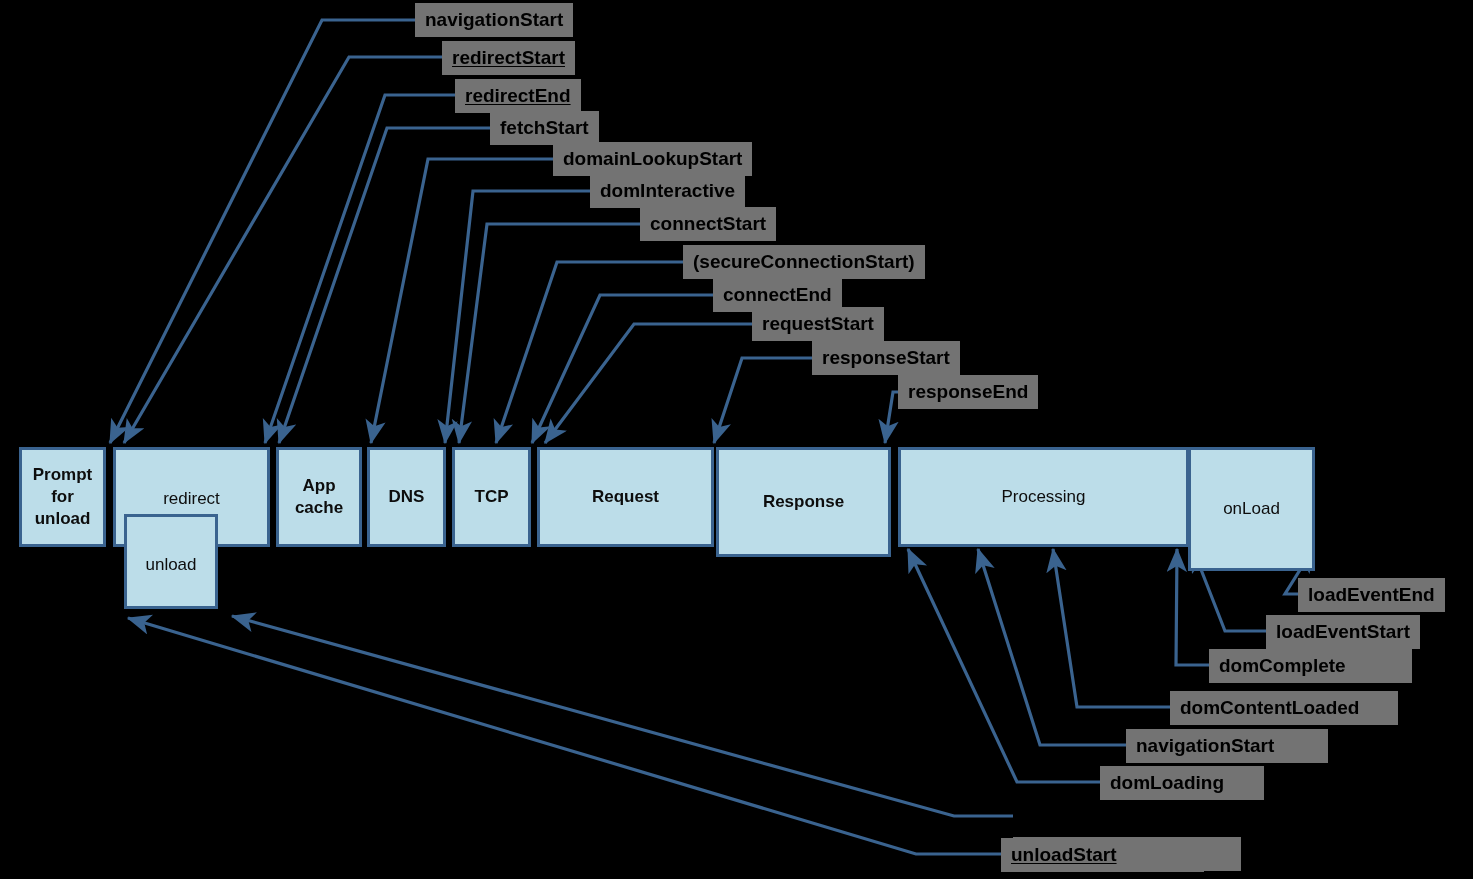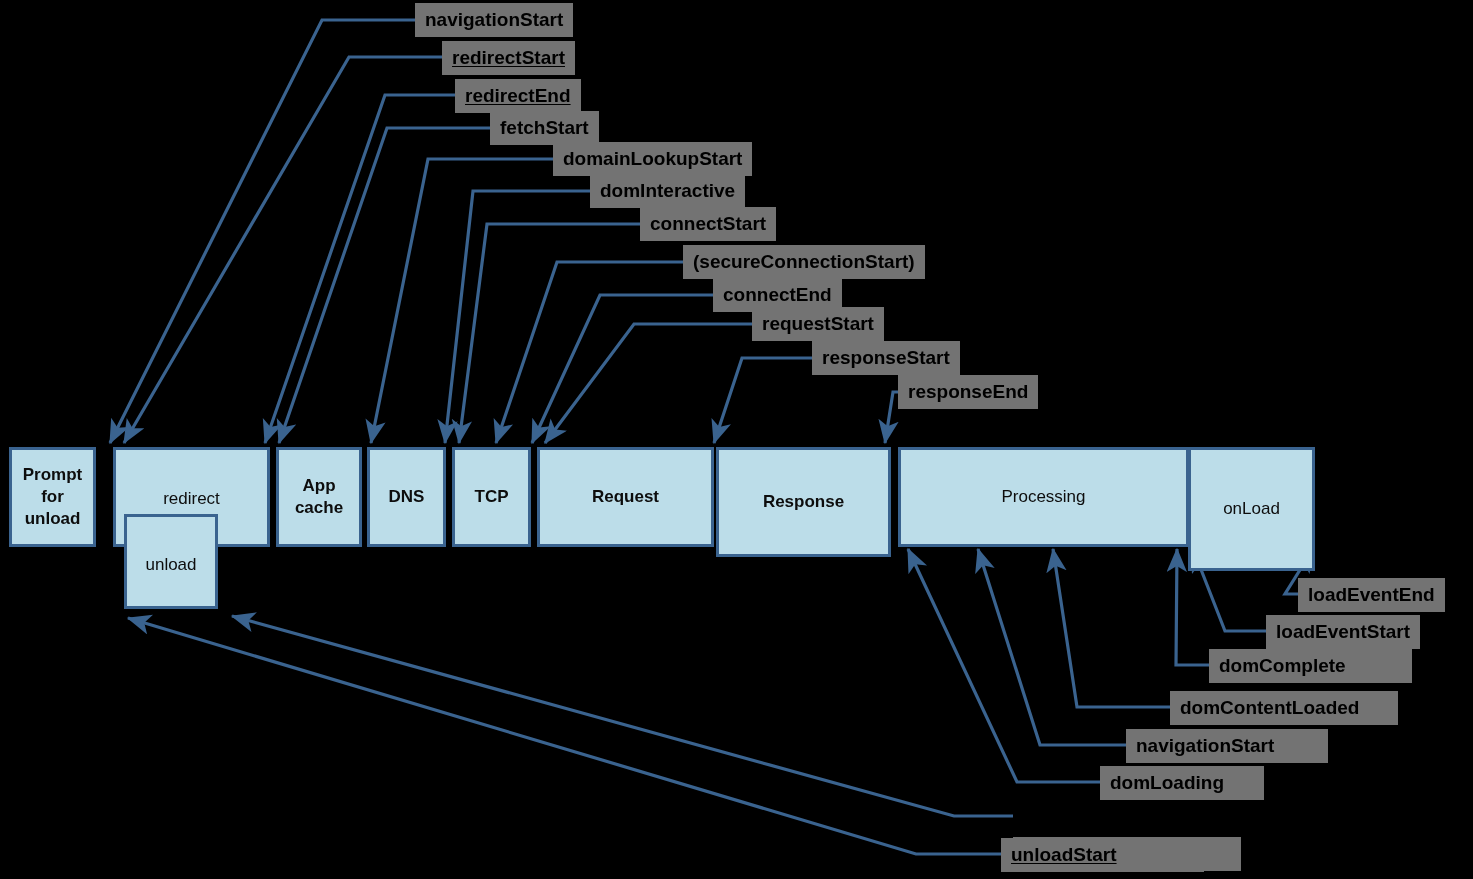--- a/index.html
+++ b/index.html
@@ -146,21 +146,21 @@
   <div class="chip" style="left:752px; top:307px;">
     <span>requestStart</span>
   </div>
   <div class="chip" style="left:812px; top:341px;">
     <span>responseStart</span>
   </div>
   <div class="chip" style="left:898px; top:375px;">
     <span>responseEnd</span>
   </div>
 
-  <div class="phase" style="left:9px; top:447px; width:87px; height:100px;justify-content:center;">
+  <div class="phase" style="left:19px; top:447px; width:87px; height:100px;justify-content:center;">
     <span style="white-space:pre-line;">Prompt
 for
 unload</span>
   </div>
 
   <div class="phase light" style="left:113px; top:447px; width:157px; height:100px;">
     <span style="position:absolute; top:38px;">redirect</span>
   </div>
 
   <div class="phase light" style="left:124px; top:514px; width:94px; height:95px; z-index:5;">

